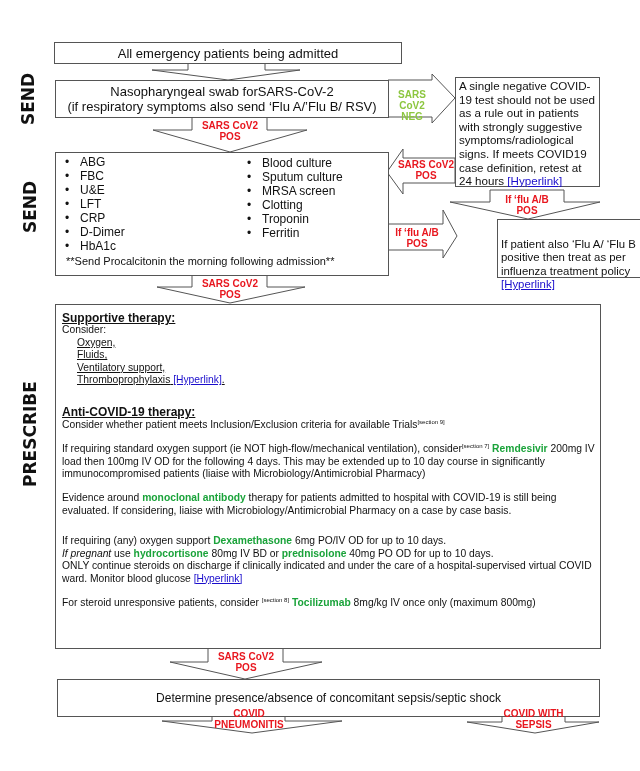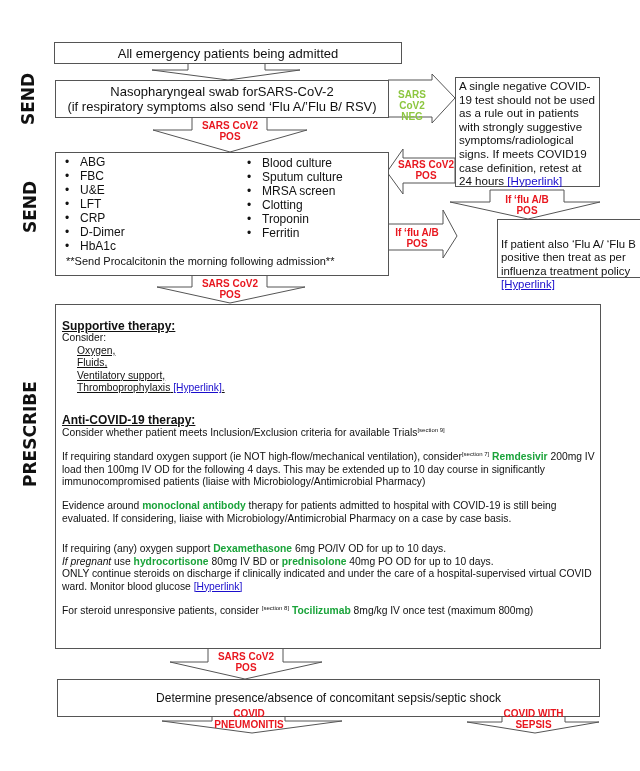--- a/index.html
+++ b/index.html
@@ -14,21 +14,21 @@
   .red { color: #e8171f; font-weight: bold; font-size: 10px; line-height: 11px; text-align: center; }
   .neg { color: #8cc63f; font-weight: bold; font-size: 10px; line-height: 11px; text-align: center; }
   .side { position: absolute; font-weight: 900; font-size: 17px; letter-spacing: 0px; transform: rotate(-90deg); transform-origin: center center; white-space: nowrap; font-family: "DejaVu Sans", sans-serif; }
   .link { color: #1a0dcc; text-decoration: underline; }
   .green { color: #1aa33a; font-weight: bold; }
   .sup { font-size: 6px; vertical-align: super; line-height: 0; }
   .heading { font-weight: bold; text-decoration: underline; font-size: 12px; }
   .list { position: absolute; font-size: 12px; line-height: 14px; }
   .list .li { display: flex; }
   .list .li .b { width: 25px; padding-left: 10px; box-sizing: border-box; }
-  .rx { position: absolute; left: 62px; top: 320px; width: 534px; font-size: 10.3px; line-height: 12.4px; }
+  .rx { position: absolute; left: 62px; top: 312px; width: 534px; font-size: 10.3px; line-height: 12.4px; }
   .rx p { margin: 0; }
   .gap { height: 12px; }
   .indent { padding-left: 15px; text-decoration: underline; }
 </style>
 </head>
 <body>
 
 <svg class="arrows" width="640" height="771">
   <g fill="#fff" stroke="#555" stroke-width="1">
 
@@ -181,21 +181,21 @@
   <div class="gap"></div>
   <p><span>If requiring standard oxygen support (ie NOT high-flow/mechanical ventilation), consider</span><span class="sup">[section 7]</span> <span class="green">Remdesivir</span> <span>200mg IV load then 100mg IV OD for the following 4 days. This may be extended up to 10 day course in significantly immunocompromised patients (liaise with Microbiology/Antimicrobial Pharmacy)</span></p>
   <div class="gap"></div>
   <p><span>Evidence around</span> <span class="green">monoclonal antibody</span> <span>therapy for patients admitted to hospital with COVID-19 is still being evaluated. If considering, liaise with Microbiology/Antimicrobial Pharmacy on a case by case basis.</span></p>
   <div class="gap" style="height:18px;"></div>
 
   <p><span>If requiring (any) oxygen support</span> <span class="green">Dexamethasone</span> <span>6mg PO/IV OD for up to 10 days.</span></p>
   <p><i>If pregnant</i> <span>use</span> <span class="green">hydrocortisone</span> <span>80mg IV BD or</span> <span class="green">prednisolone</span> <span>40mg PO OD for up to 10 days.</span></p>
   <p><span>ONLY continue steroids on discharge if clinically indicated and under the care of a hospital-supervised virtual COVID ward.  Monitor blood glucose</span> <span class="link">[Hyperlink]</span></p>
   <div class="gap"></div>
-  <p><span>For steroid unresponsive patients, consider</span> <span class="sup">[section 8]</span> <span class="green">Tocilizumab</span> <span>8mg/kg IV once test (maximum 800mg)</span></p>
+  <p><span>For steroid unresponsive patients, consider</span> <span class="sup">[section 8]</span> <span class="green">Tocilizumab</span> <span>8mg/kg IV once only (maximum 800mg)</span></p>
 </div>
 
 <div class="abs red" style="left:208px; top:651px; width:76px;">
   <div>SARS CoV2</div>
   <div>POS</div>
 </div>
 
 <div class="box center t12" style="left:57px; top:679px; width:543px; height:38px;">
   <span>Determine presence/absence of concomitant sepsis/septic shock</span>
 </div>

